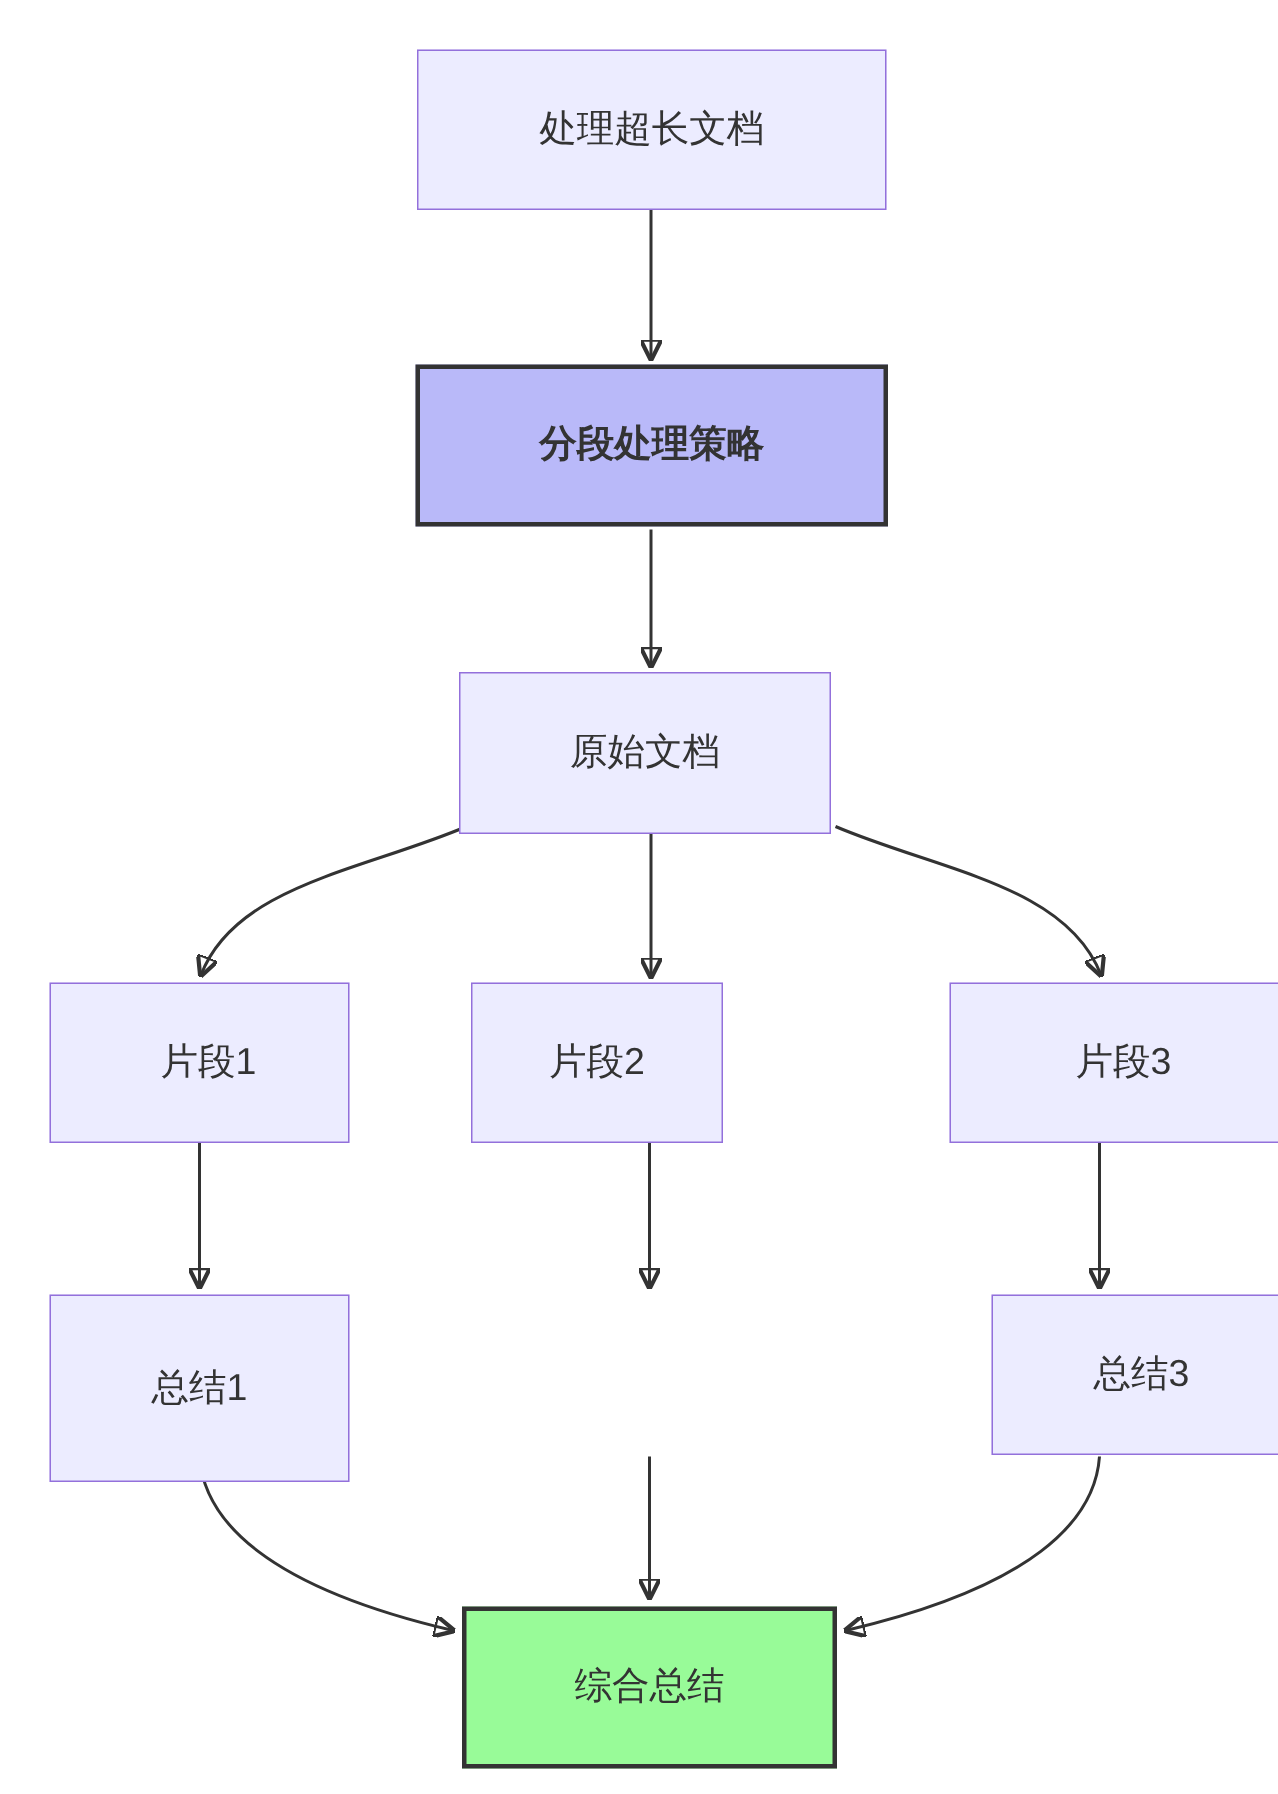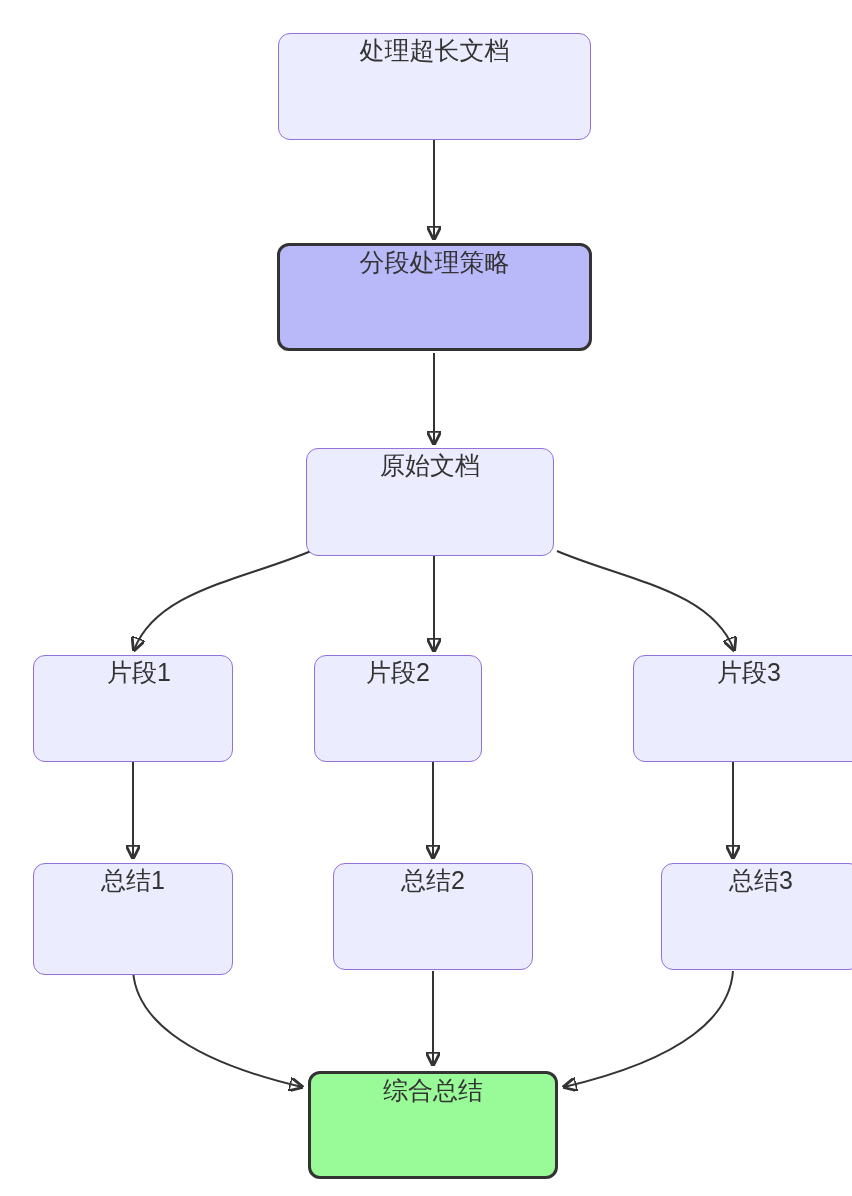--- a/index.html
+++ b/index.html
@@ -22,35 +22,36 @@
     pointer-events: none;
   }
   .edges path {
     fill: none;
     stroke: var(--edge, #333333);
     stroke-width: 2px;
   }
   .node {
     position: absolute;
     display: flex;
-    align-items: flex-start;
+    align-items: center;
     justify-content: center;
     box-sizing: border-box;
     text-align: center;
     font-size: 25px;
     color: var(--text, #333333);
-    border-radius: 12px;
+    border-radius: 0;
   }
   .node.light {
     background: var(--node-fill, #ECECFF);
     border: 1.5px solid var(--node-border, #9370DB);
   }
   .node.highlight {
     background: var(--highlight-fill, #b9b9f9);
     border: 3.5px solid var(--highlight-border, #333333);
+    font-weight: bold;
   }
   .node.final {
     background: var(--final-fill, #98FB98);
     border: 3.5px solid var(--final-border, #333333);
   }
   .node .label {
     display: block;
     line-height: 1.35;
   }
 </style>
@@ -95,27 +96,24 @@
   </div>
 
   <div class="node light" style="left:314px; top:655px; width:168px; height:107px;">
     <span class="label">片段2</span>
   </div>
 
   <div class="node light" style="left:633px; top:655px; width:232px; height:107px;">
     <span class="label">片段3</span>
   </div>
 
-  <div class="node light" style="left:33px; top:863px; width:200px; height:112px;">
+  <div class="node light" style="left:33px; top:863px; width:200px; height:125px;">
     <span class="label">总结1</span>
   </div>
 
-  <div class="node light" style="left:333px; top:863px; width:200px; height:107px;">
-    <span class="label">总结2</span>
-  </div>
 
   <div class="node light" style="left:633px; top:863px; width:200px; height:107px;margin-left:28px;">
     <span class="label">总结3</span>
   </div>
 
   <div class="node final" style="left:308px; top:1071px; width:250px; height:108px;">
     <span class="label">综合总结</span>
   </div>
 
 </div>

